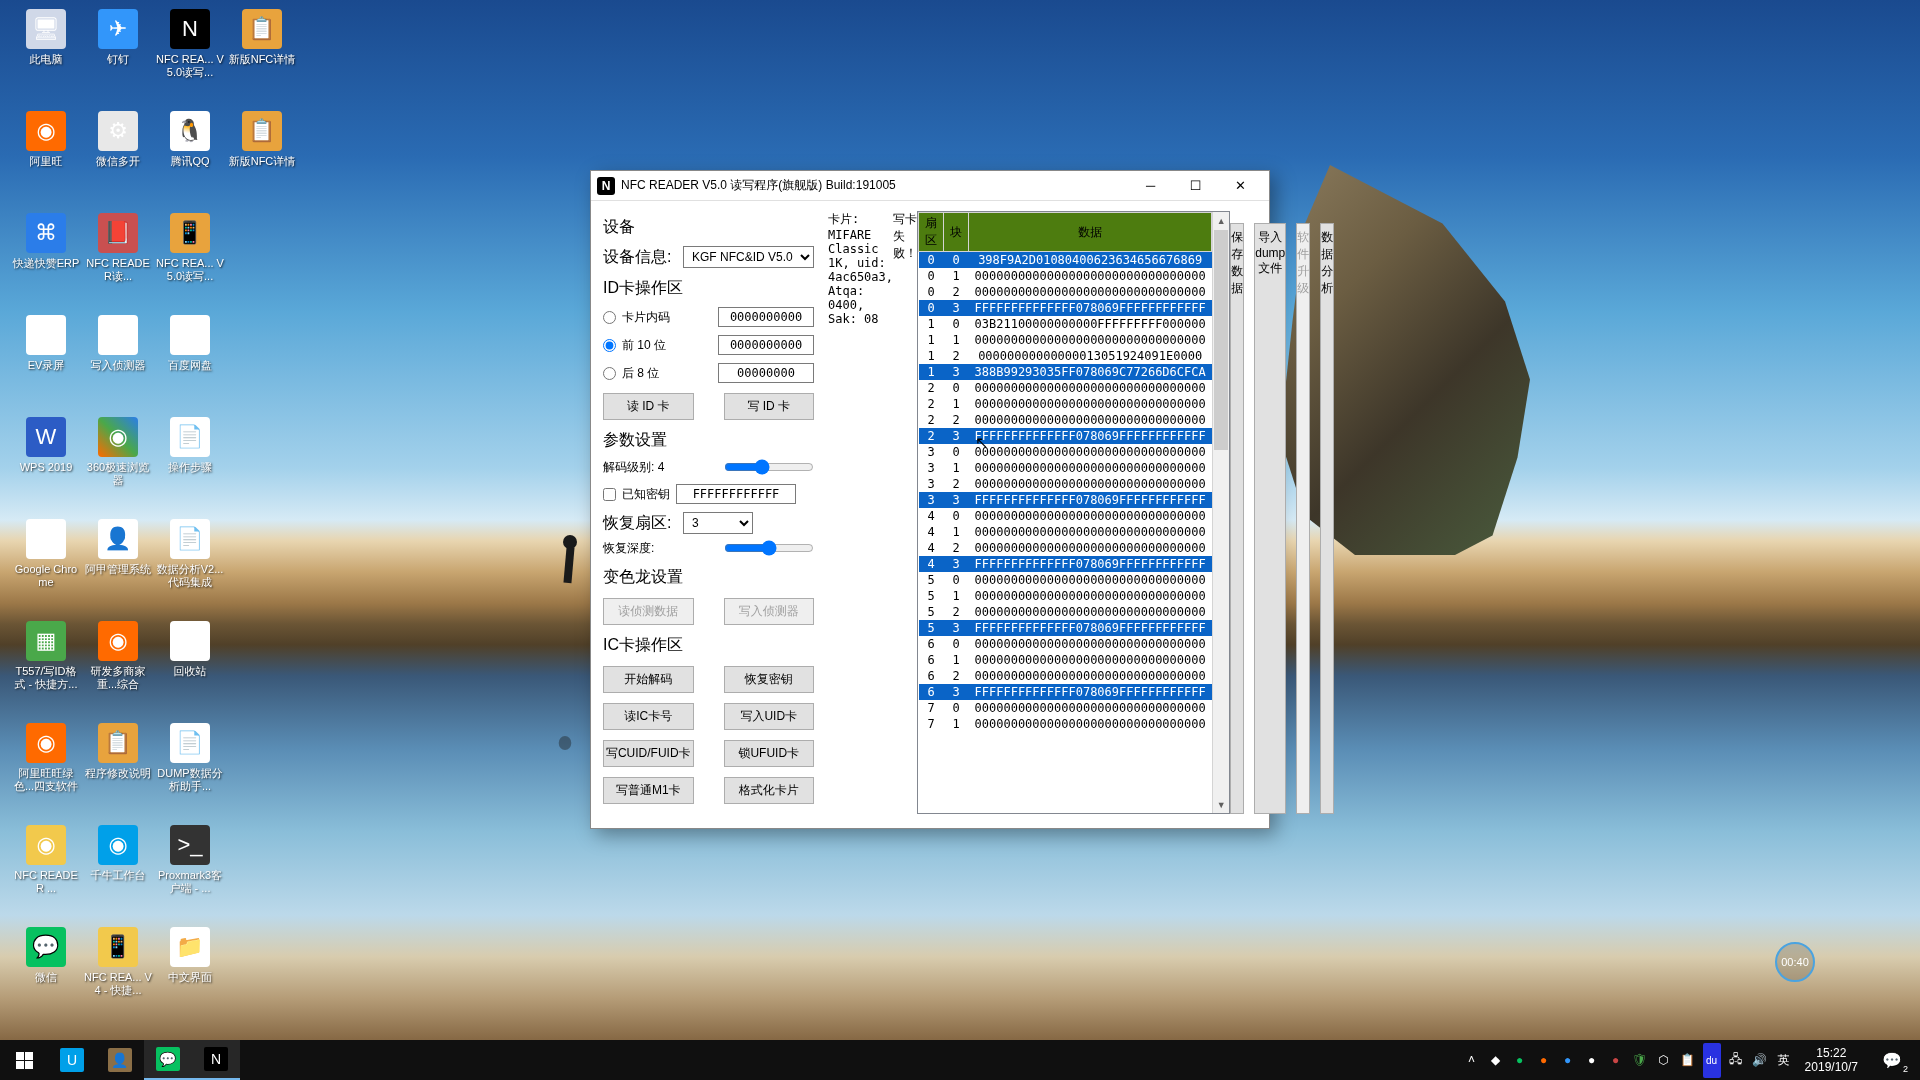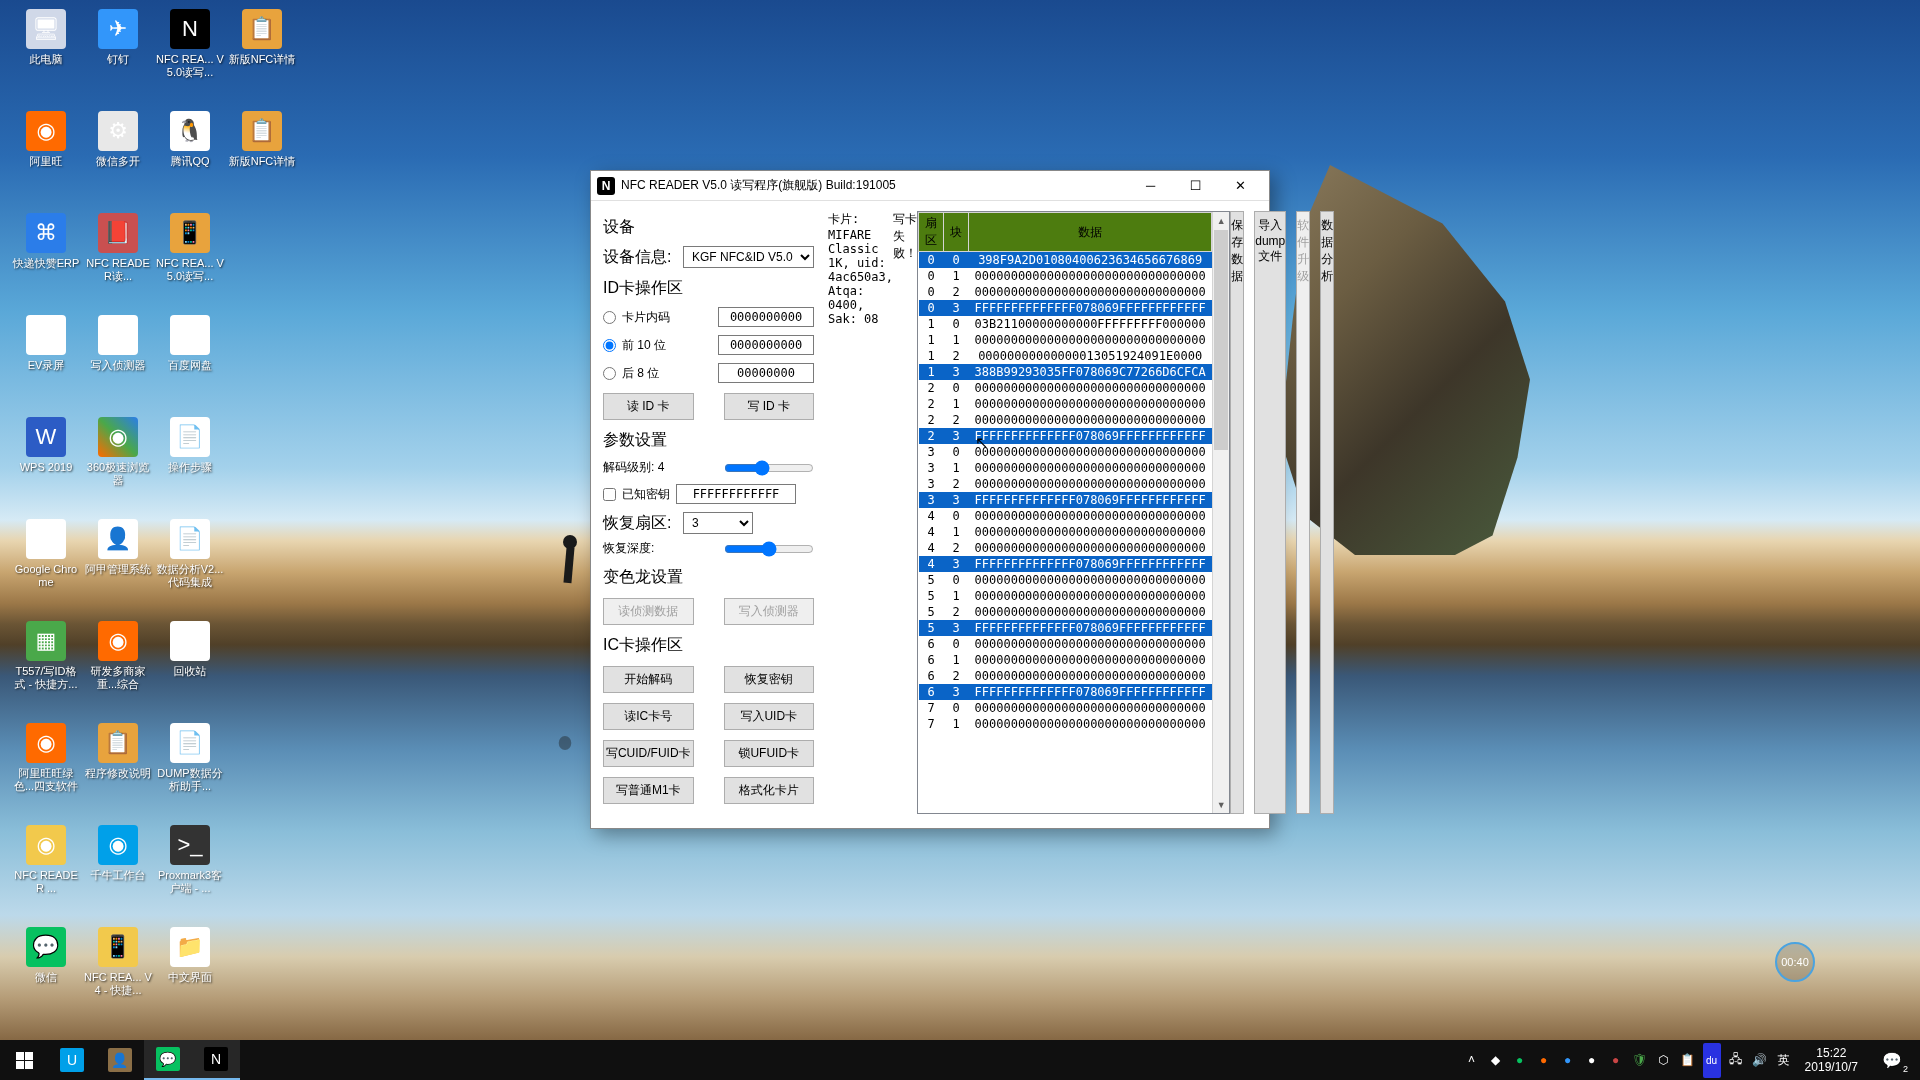--- a/index.html
+++ b/index.html
@@ -51,21 +51,21 @@
 .fieldset { margin-top: 10px; }
 .radio-row { display: flex; align-items: center; margin: 8px 0; }
 .radio-row input[type=radio] { margin-right: 6px; }
 .radio-row label { flex: 1; font-size: 12px; }
 .textbox { width: 96px; padding: 2px 4px; border: 1px solid #7a7a7a; font-size: 12px; text-align: center; font-family: Consolas, monospace; }
 
 .btn-row { display: flex; gap: 30px; margin: 10px 0; }
 .btn { flex: 1; padding: 4px 0; font-size: 12px; border: 1px solid #adadad; background: #e1e1e1; cursor: pointer; text-align: center; }
 .btn.disabled { color: #a0a0a0; background: #efefef; cursor: default; }
 
-.slider-row { display: flex; align-items: center; margin: 6px 0; }
+.slider-row { display: flex; align-items: flex-start; margin: 6px 0; }
 .slider-label { flex: 1; font-size: 12px; }
 .slider { width: 90px; }
 input[type=range] { width: 90px; }
 
 .check-row { display: flex; align-items: center; margin: 8px 0; gap: 6px; }
 
 .info-line { font-size: 12px; font-family: "SimSun", Consolas, monospace; margin-bottom: 6px; }
 .status-line { font-size: 12px; font-family: "SimSun", Consolas, monospace; margin-bottom: 8px; }
 
 .grid-wrap { flex: 1; border: 1px solid #828790; display: flex; position: relative; min-height: 505px; }
@@ -75,21 +75,21 @@
 .grid th:nth-child(1) { width: 54px; }
 .grid th:nth-child(2) { width: 54px; }
 .grid td { padding: 0 6px; text-align: center; line-height: 16px; height: 16px; }
 .grid td:nth-child(3) { text-align: center; font-family: Consolas, monospace; }
 .grid tr.hl td { background: #0a64c7; color: #fff; }
 .grid tr.first td { background: #0a64c7; color: #fff; }
 .vscroll { width: 17px; background: #f0f0f0; border-left: 1px solid #d4d4d4; position: relative; }
 .vscroll-thumb { position: absolute; top: 18px; left: 1px; right: 1px; height: 220px; background: #cdcdcd; }
 .vscroll-arrow { position: absolute; left: 0; right: 0; height: 17px; background: #f0f0f0; display: flex; align-items: center; justify-content: center; font-size: 9px; color: #606060; }
 
-.bottom-btns { display: flex; gap: 10px; }
+.bottom-btns { display: flex; gap: 10px; margin-top: 12px; }
 .bottom-btns .btn { flex: 1; padding: 5px 0; }
 
 .cursor { position: absolute; left: 975px; top: 433px; font-size: 16px; z-index: 999; pointer-events: none; }
 
 
 .taskbar { position: absolute; bottom: 0; left: 0; width: 1920px; height: 40px; background: #101010; display: flex; align-items: center; }
 .start { width: 48px; height: 40px; display: flex; align-items: center; justify-content: center; color: #fff; cursor: pointer; }
 .win-logo { display: grid; grid-template-columns: 8px 8px; grid-template-rows: 8px 8px; gap: 1px; }
 .win-logo span { background: #fff; }
 .task-icon { width: 48px; height: 40px; display: flex; align-items: center; justify-content: center; cursor: pointer; }

